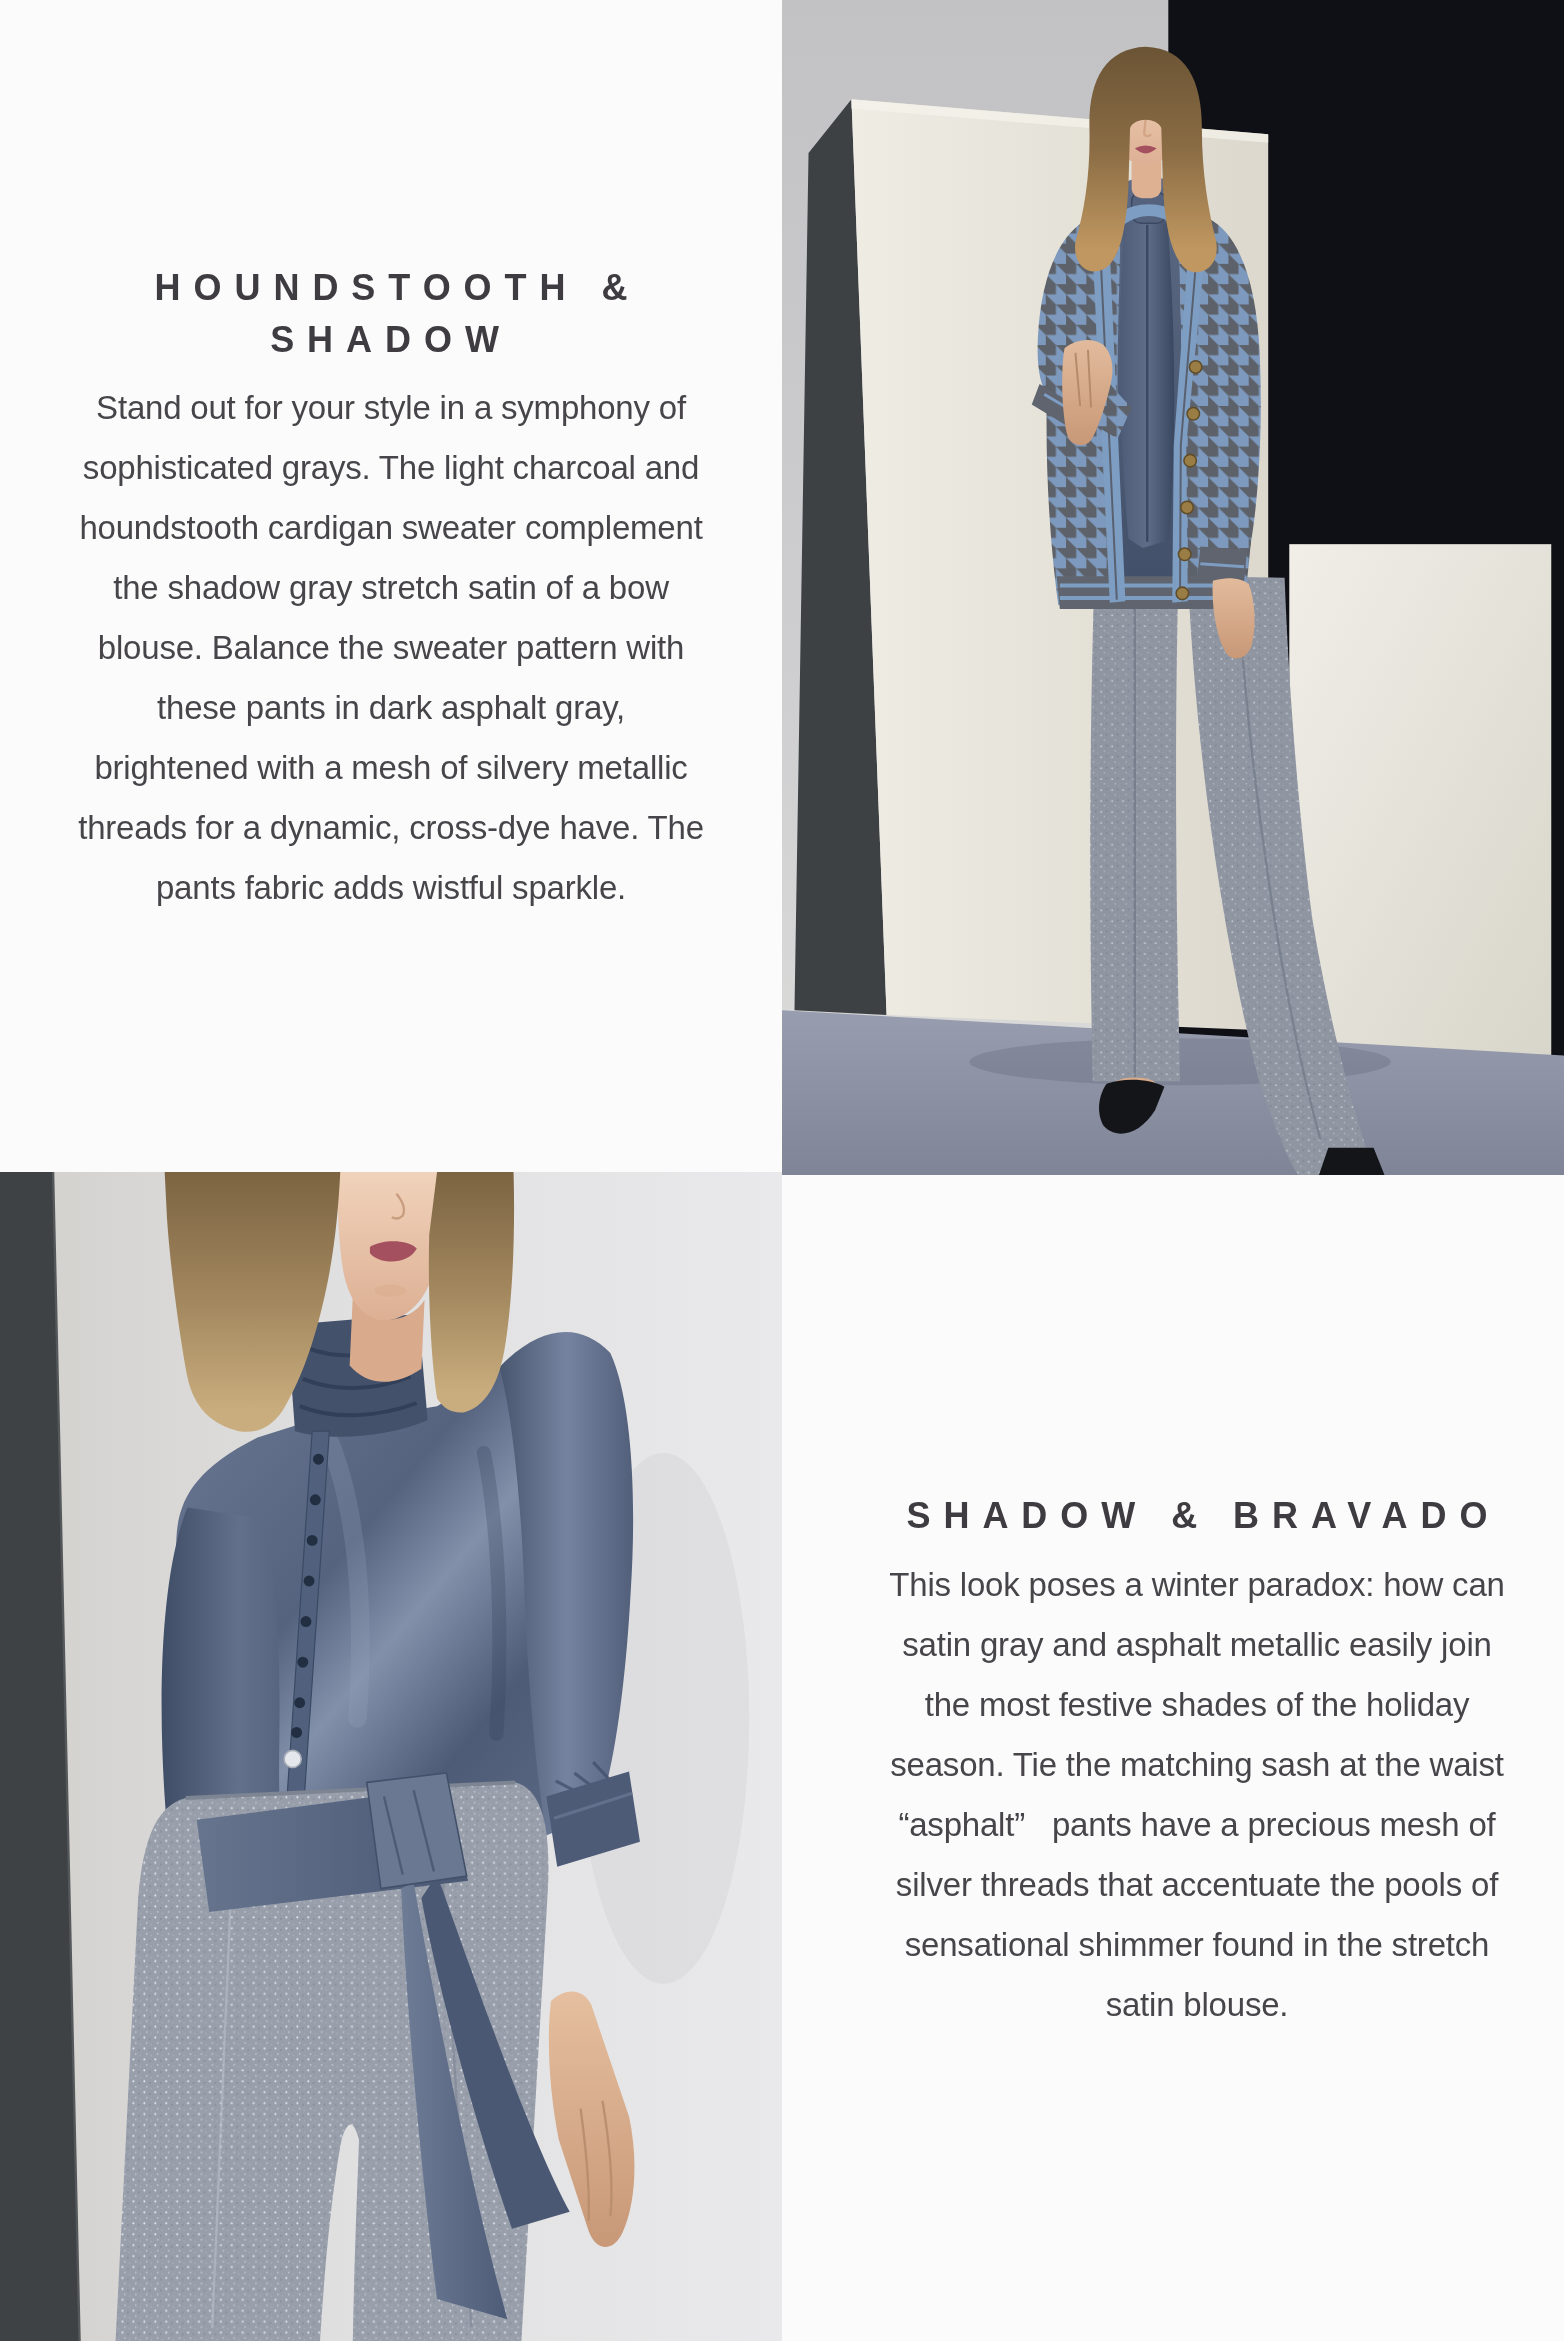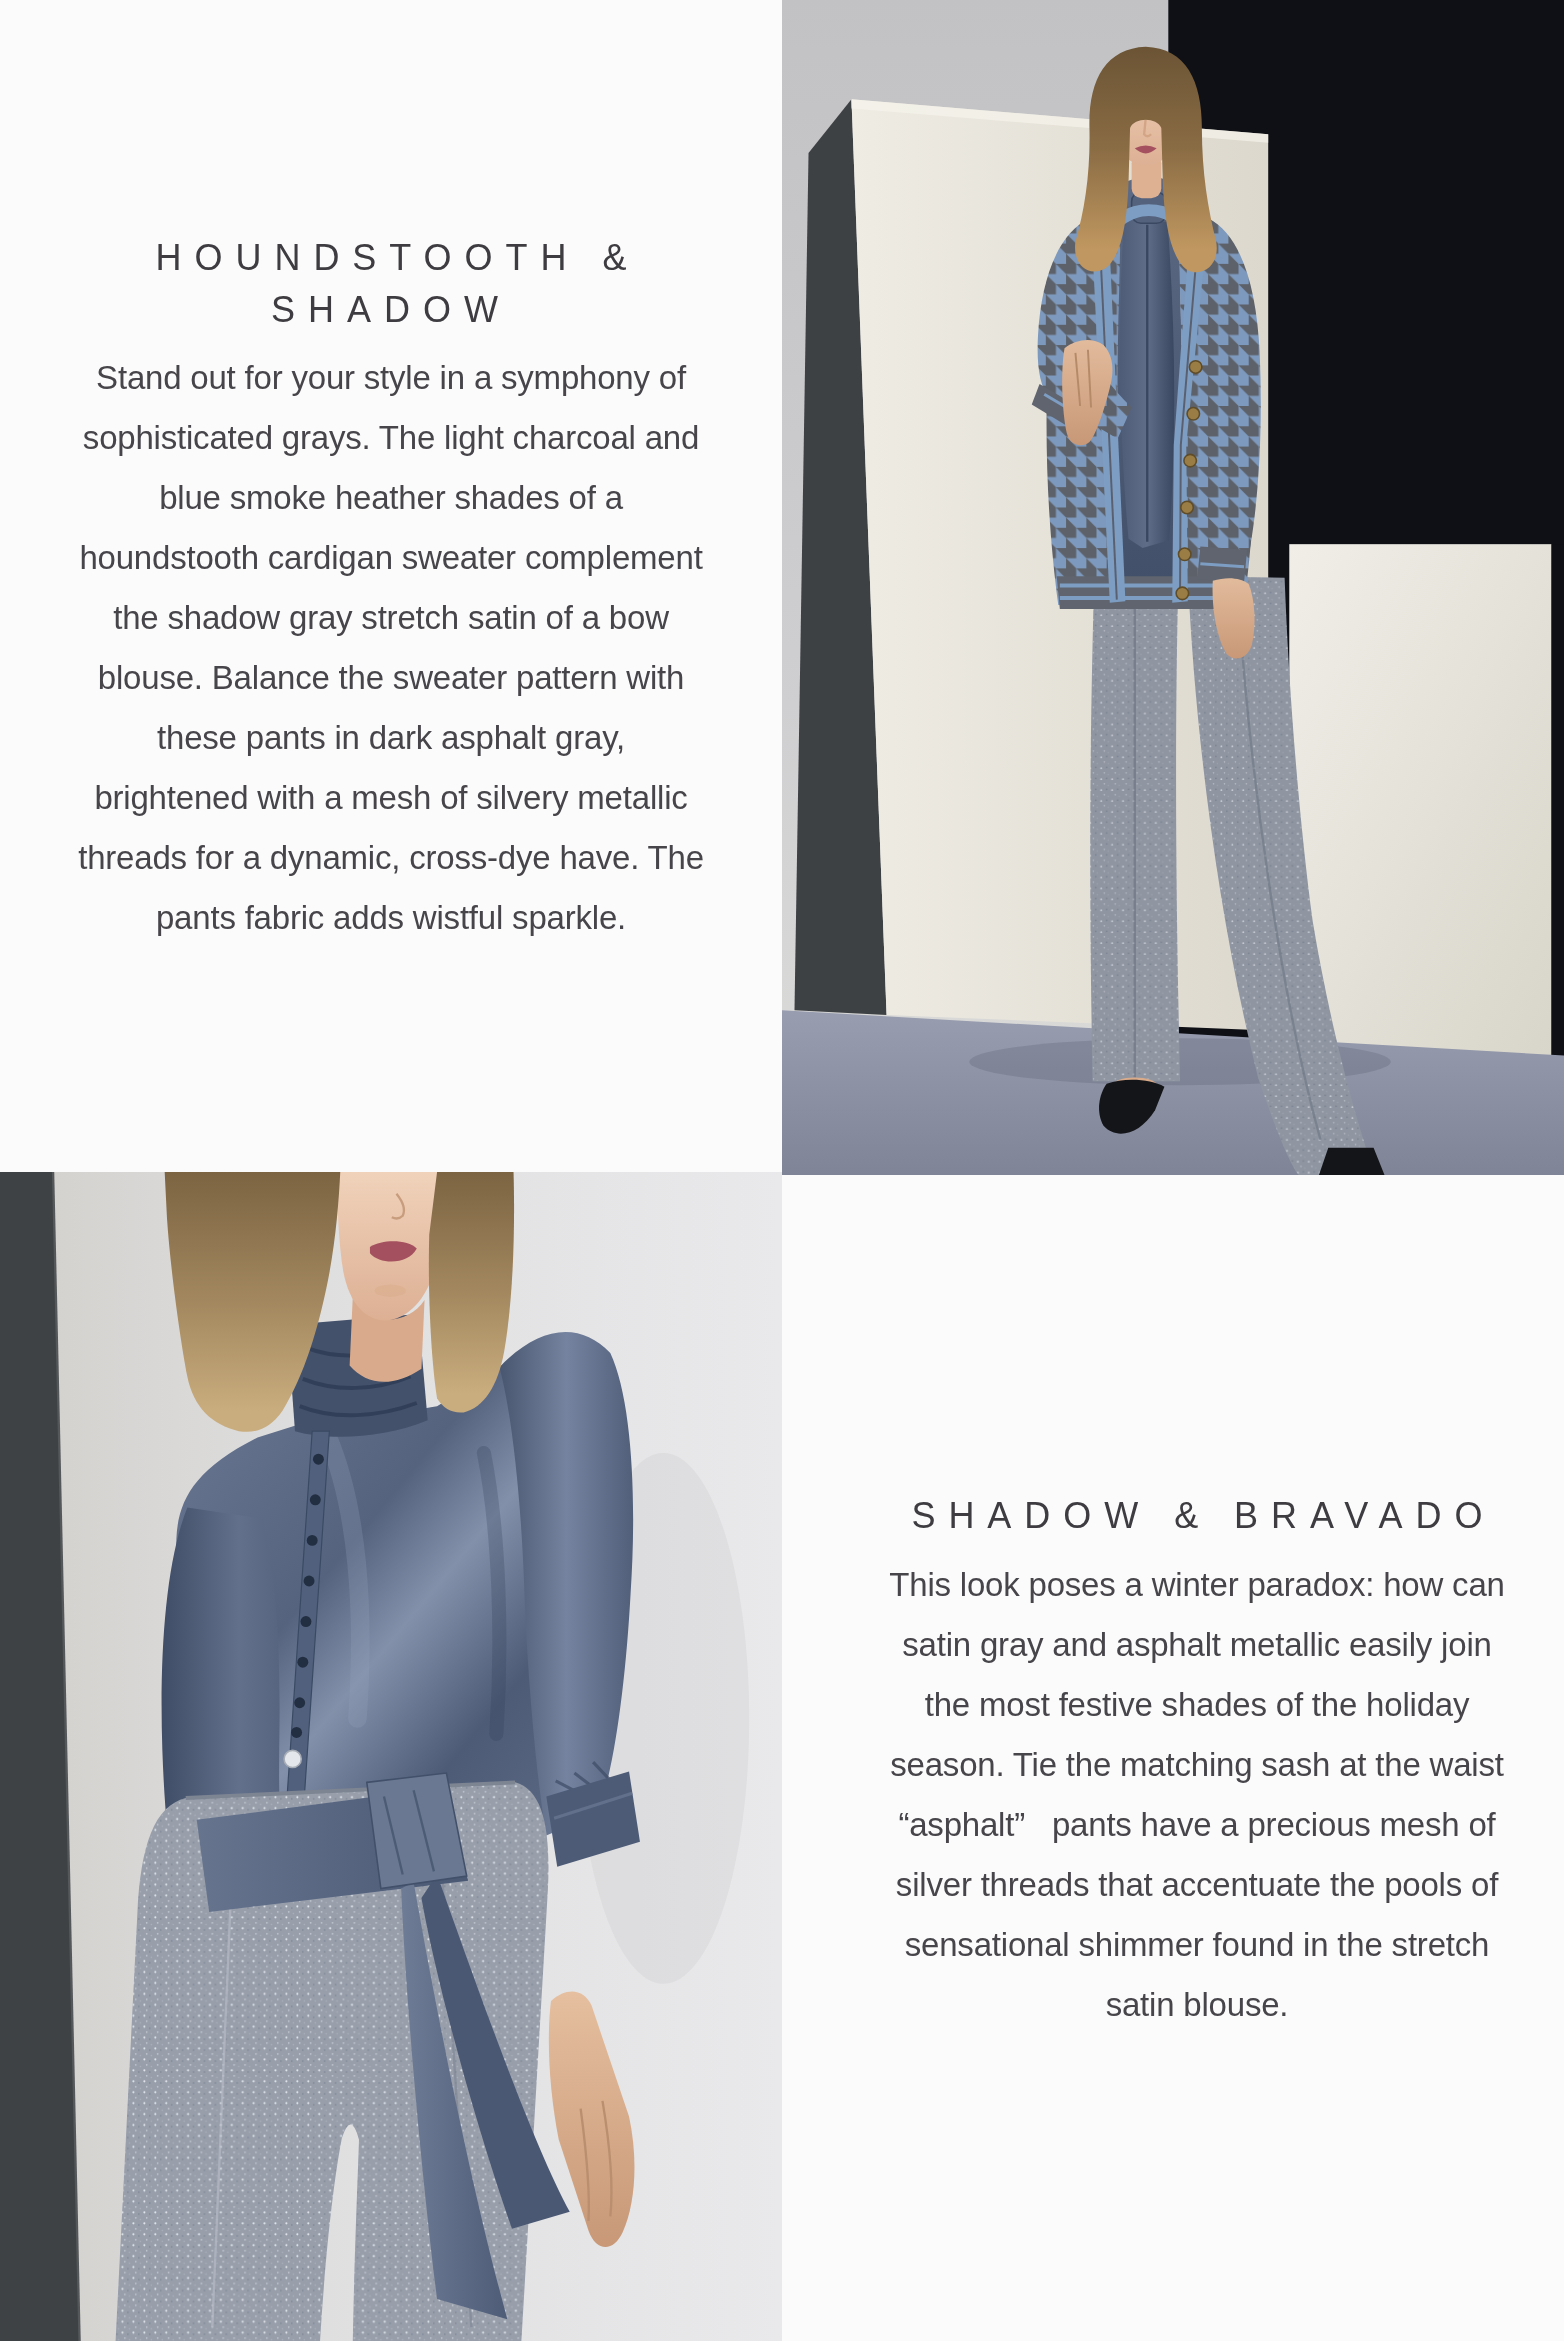--- a/index.html
+++ b/index.html
@@ -12,39 +12,38 @@
   .page{position:relative;width:1564px;height:2342px;background:var(--c-page-bg);overflow:hidden;
         font-family:"Liberation Sans",sans-serif;}
   .quad{position:absolute;display:flex;align-items:center;justify-content:center;}
   #quad-text-1{left:0;top:0;width:782px;height:1172px;}
   #quad-text-2{left:782px;top:1175px;width:782px;height:1167px;padding-left:48px;}
   .photo{position:absolute;overflow:hidden;}
   #photo-1{left:782px;top:0;width:782px;height:1175px;}
   #photo-2{left:0;top:1172px;width:782px;height:1170px;}
   .photo svg{display:block;width:100%;height:100%;}
   .text-block{width:769px;text-align:center;}
-  .lookbook-heading{margin:0 0 20px 0;font-size:36px;font-weight:normal;color:var(--c-heading);
+  .lookbook-heading{margin:0 0 20px 0;font-size:36px;font-weight:bold;color:var(--c-heading);
         letter-spacing:0.36em;line-height:1.45;text-indent:0.36em;}
   .lookbook-par{font-size:33px;line-height:44px;color:var(--c-text);letter-spacing:-0.2px;}
   .lookbook-par .line{display:block;white-space:pre-wrap;margin-top:16px;}
 </style>
 </head>
 <body>
 
 <div class="page">
 
   <div class="quad" id="quad-text-1">
     <div class="text-block">
       <h2 class="lookbook-heading"><span>HOUNDSTOOTH &amp;</span><br>
         <span>SHADOW</span>
       </h2>
       <div class="lookbook-par">
           <span class="line">Stand out for your style in a symphony of</span>
           <span class="line">sophisticated grays. The light charcoal and</span>
-          <span class="line">blue smoke heather shades of a</span>
           <span class="line">houndstooth cardigan sweater complement</span>
           <span class="line">the shadow gray stretch satin of a bow</span>
           <span class="line">blouse. Balance the sweater pattern with</span>
           <span class="line">these pants in dark asphalt gray,</span>
           <span class="line">brightened with a mesh of silvery metallic</span>
           <span class="line">threads for a dynamic, cross-dye have. The</span>
           <span class="line">pants fabric adds wistful sparkle.</span>
         </div>
     </div>
   </div>

